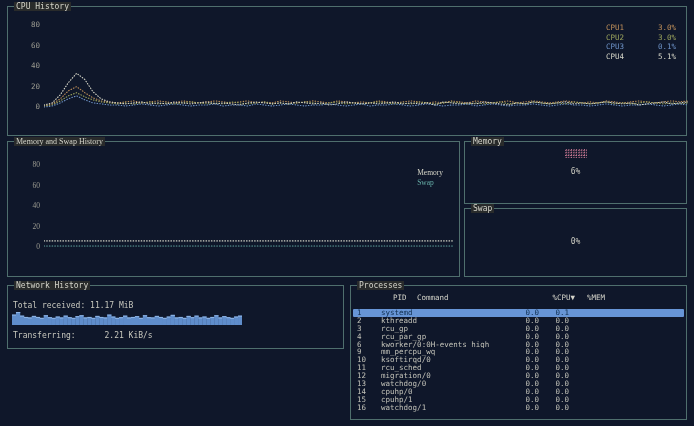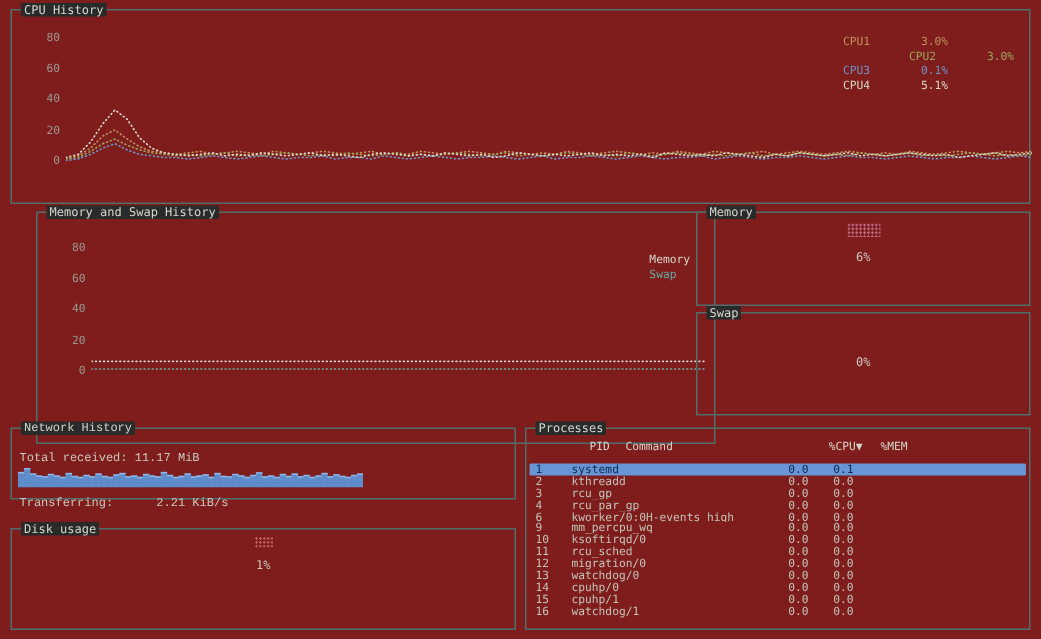--- a/index.html
+++ b/index.html
@@ -1,18 +1,18 @@
 <!DOCTYPE html>
 <html><head>
 <meta charset="utf-8">
 <style>
   html,body{margin:0;padding:0;background:#292b2b;}
   .screen{
     position:relative;width:694px;height:426px;overflow:hidden;
-    background:#7f1d1d;
+    background:#0f172a;
     font-family:"DejaVu Sans Mono",monospace;
     color:#c2c2b8;
     -webkit-font-smoothing:none;
   }
   .panel{position:absolute;border:1px solid #4f6f6d;box-sizing:border-box;}
   .ptitle{
     position:absolute;top:-5px;left:6px;background:#292b2b;padding:0 2px;
     font-size:8px;line-height:9px;color:#d4d4ca;white-space:pre;
   }
   .ytick{position:absolute;font-size:7.5px;line-height:8px;color:#9a9a90;width:16px;text-align:right;}
@@ -53,36 +53,36 @@
         <polyline points="0.0,87.0 8.2,84.9 16.3,79.8 24.5,71.7 32.6,67.6 40.8,73.7 48.9,78.8 57.1,81.9 65.2,82.9 73.4,83.9 81.5,82.9 89.7,81.9 97.8,83.9 106.0,82.9 114.1,81.9 122.3,82.9 130.4,83.9 138.6,81.9 146.7,82.9 154.9,83.9 163.0,82.9 171.2,81.9 179.3,82.9 187.5,83.9 195.6,82.9 203.8,81.9 211.9,83.9 220.1,82.9 228.3,83.9 236.4,81.9 244.6,82.9 252.7,83.9 260.9,82.9 269.0,81.9 277.2,82.9 285.3,83.9 293.5,81.9 301.6,82.9 309.8,83.9 317.9,82.9 326.1,83.9 334.2,81.9 342.4,82.9 350.5,83.9 358.7,82.9 366.8,81.9 375.0,82.9 383.1,83.9 391.3,82.9 399.4,83.9 407.6,81.9 415.7,82.9 423.9,83.9 432.1,81.9 440.2,82.9 448.4,83.9 456.5,82.9 464.7,81.9 472.8,83.9 481.0,82.9 489.1,81.9 497.3,82.9 505.4,83.9 513.6,82.9 521.7,81.9 529.9,82.9 538.0,83.9 546.2,82.9 554.3,83.9 562.5,81.9 570.6,82.9 578.8,83.9 586.9,82.9 595.1,81.9 603.2,82.9 611.4,83.9 619.5,82.9 627.7,81.9 635.8,82.9 644.0,81.9" fill="none" stroke="#c0905a" stroke-width="1.1" stroke-linecap="round" stroke-dasharray="0.6 2.1"></polyline>
         <polyline points="0.0,87.0 8.2,86.0 16.3,81.9 24.5,76.8 32.6,73.7 40.8,77.8 48.9,80.9 57.1,82.9 65.2,83.9 73.4,84.9 81.5,83.9 89.7,84.9 97.8,83.9 106.0,82.9 114.1,84.9 122.3,83.9 130.4,84.9 138.6,83.9 146.7,82.9 154.9,83.9 163.0,84.9 171.2,83.9 179.3,84.9 187.5,82.9 195.6,83.9 203.8,84.9 211.9,83.9 220.1,82.9 228.3,84.9 236.4,83.9 244.6,84.9 252.7,83.9 260.9,82.9 269.0,83.9 277.2,84.9 285.3,83.9 293.5,82.9 301.6,84.9 309.8,83.9 317.9,84.9 326.1,83.9 334.2,82.9 342.4,83.9 350.5,84.9 358.7,83.9 366.8,84.9 375.0,82.9 383.1,83.9 391.3,84.9 399.4,83.9 407.6,82.9 415.7,83.9 423.9,84.9 432.1,83.9 440.2,84.9 448.4,83.9 456.5,82.9 464.7,84.9 472.8,83.9 481.0,84.9 489.1,82.9 497.3,83.9 505.4,84.9 513.6,83.9 521.7,84.9 529.9,82.9 538.0,83.9 546.2,84.9 554.3,83.9 562.5,82.9 570.6,84.9 578.8,83.9 586.9,84.9 595.1,83.9 603.2,82.9 611.4,83.9 619.5,84.9 627.7,83.9 635.8,84.9 644.0,83.9" fill="none" stroke="#9aa35c" stroke-width="1.1" stroke-linecap="round" stroke-dasharray="0.6 2.1"></polyline>
         <polyline points="0.0,88.0 8.2,87.0 16.3,83.9 24.5,79.8 32.6,76.8 40.8,80.9 48.9,83.9 57.1,84.9 65.2,86.0 73.4,86.0 81.5,87.0 89.7,86.0 97.8,84.9 106.0,86.0 114.1,87.0 122.3,86.0 130.4,84.9 138.6,86.0 146.7,87.0 154.9,86.0 163.0,86.0 171.2,84.9 179.3,87.0 187.5,86.0 195.6,86.0 203.8,87.0 211.9,84.9 220.1,86.0 228.3,87.0 236.4,86.0 244.6,84.9 252.7,86.0 260.9,87.0 269.0,86.0 277.2,86.0 285.3,84.9 293.5,86.0 301.6,87.0 309.8,86.0 317.9,84.9 326.1,87.0 334.2,86.0 342.4,86.0 350.5,84.9 358.7,86.0 366.8,87.0 375.0,86.0 383.1,84.9 391.3,86.0 399.4,87.0 407.6,86.0 415.7,86.0 423.9,84.9 432.1,87.0 440.2,86.0 448.4,84.9 456.5,86.0 464.7,87.0 472.8,86.0 481.0,86.0 489.1,84.9 497.3,86.0 505.4,87.0 513.6,86.0 521.7,84.9 529.9,86.0 538.0,86.0 546.2,87.0 554.3,86.0 562.5,84.9 570.6,86.0 578.8,87.0 586.9,86.0 595.1,86.0 603.2,84.9 611.4,86.0 619.5,87.0 627.7,86.0 635.8,84.9 644.0,86.0" fill="none" stroke="#6e93c8" stroke-width="1.1" stroke-linecap="round" stroke-dasharray="0.6 2.1"></polyline>
         <polyline points="0.0,86.0 8.2,83.9 16.3,75.8 24.5,63.5 32.6,54.3 40.8,60.5 48.9,72.7 57.1,79.8 65.2,82.9 73.4,83.9 81.5,84.9 89.7,83.9 97.8,82.9 106.0,84.9 114.1,83.9 122.3,84.9 130.4,82.9 138.6,83.9 146.7,84.9 154.9,83.9 163.0,82.9 171.2,84.9 179.3,83.9 187.5,84.9 195.6,86.0 203.8,83.9 211.9,82.9 220.1,83.9 228.3,84.9 236.4,83.9 244.6,84.9 252.7,82.9 260.9,83.9 269.0,84.9 277.2,83.9 285.3,86.0 293.5,84.9 301.6,82.9 309.8,83.9 317.9,84.9 326.1,83.9 334.2,84.9 342.4,83.9 350.5,82.9 358.7,84.9 366.8,83.9 375.0,84.9 383.1,83.9 391.3,86.0 399.4,82.9 407.6,83.9 415.7,84.9 423.9,83.9 432.1,84.9 440.2,82.9 448.4,83.9 456.5,84.9 464.7,86.0 472.8,83.9 481.0,84.9 489.1,82.9 497.3,83.9 505.4,84.9 513.6,83.9 521.7,82.9 529.9,84.9 538.0,83.9 546.2,84.9 554.3,83.9 562.5,82.9 570.6,83.9 578.8,84.9 586.9,83.9 595.1,86.0 603.2,84.9 611.4,83.9 619.5,82.9 627.7,84.9 635.8,83.9 644.0,82.9" fill="none" stroke="#d6d6c8" stroke-width="1.1" stroke-linecap="round" stroke-dasharray="0.6 2.1"></polyline>
       </svg>
     <div class="legend" id="cpu-legend" style="right:10px;top:16px;">
         <div class="legend-row" style="color: rgb(192, 144, 90);">
           <span>CPU1</span>
           <span class="val">3.0%</span>
         </div>
-        <div class="legend-row" style="color: rgb(154, 163, 92); margin-left: 44px;">
+        <div class="legend-row" style="color: rgb(154, 163, 92);">
           <span>CPU2</span>
           <span class="val">3.0%</span>
         </div>
         <div class="legend-row" style="color: rgb(110, 147, 200);">
           <span>CPU3</span>
           <span class="val">0.1%</span>
         </div>
         <div class="legend-row" style="color: rgb(214, 214, 200);">
           <span>CPU4</span>
           <span class="val">5.1%</span>
         </div>
       </div>
   </section>
 
-  <section class="panel" style="left:24px;top:141px;width:453px;height:155px;">
+  <section class="panel" style="left:7px;top:141px;width:453px;height:136px;font-family:Liberation Serif, serif;">
     <span class="ptitle">Memory and Swap History</span>
     <div id="memswap-ticks">
         <span class="ytick" style="left: 16px; top: 19.4px;">80</span>
         <span class="ytick" style="left: 16px; top: 39.8px;">60</span>
         <span class="ytick" style="left: 16px; top: 60.2px;">40</span>
         <span class="ytick" style="left: 16px; top: 80.6px;">20</span>
         <span class="ytick" style="left: 16px; top: 101px;">0</span>
       </div>
     <svg id="memswap-chart" class="chart-svg" style="left:36px;top:14px;" width="410" height="96">
         <polyline points="0.0,84.9 5.2,84.9 10.4,84.9 15.6,84.9 20.8,84.9 25.9,84.9 31.1,84.9 36.3,84.9 41.5,84.9 46.7,84.9 51.9,84.9 57.1,84.9 62.3,84.9 67.5,84.9 72.7,84.9 77.8,84.9 83.0,84.9 88.2,84.9 93.4,84.9 98.6,84.9 103.8,84.9 109.0,84.9 114.2,84.9 119.4,84.9 124.6,84.9 129.7,84.9 134.9,84.9 140.1,84.9 145.3,84.9 150.5,84.9 155.7,84.9 160.9,84.9 166.1,84.9 171.3,84.9 176.5,84.9 181.6,84.9 186.8,84.9 192.0,84.9 197.2,84.9 202.4,84.9 207.6,84.9 212.8,84.9 218.0,84.9 223.2,84.9 228.4,84.9 233.5,84.9 238.7,84.9 243.9,84.9 249.1,84.9 254.3,84.9 259.5,84.9 264.7,84.9 269.9,84.9 275.1,84.9 280.3,84.9 285.4,84.9 290.6,84.9 295.8,84.9 301.0,84.9 306.2,84.9 311.4,84.9 316.6,84.9 321.8,84.9 327.0,84.9 332.2,84.9 337.3,84.9 342.5,84.9 347.7,84.9 352.9,84.9 358.1,84.9 363.3,84.9 368.5,84.9 373.7,84.9 378.9,84.9 384.1,84.9 389.2,84.9 394.4,84.9 399.6,84.9 404.8,84.9 410.0,84.9" fill="none" stroke="#d6d6c8" stroke-width="1.1" stroke-linecap="round" stroke-dasharray="0.6 2.1"></polyline>
@@ -98,21 +98,21 @@
     <span class="ptitle">Memory</span>
     <div class="gauge-dots" id="memory-dots" style="top: 7px; width: 22px; height: 9px; background-image: radial-gradient(circle at 1px 1px, rgb(194, 115, 142) 0.7px, transparent 0.8px);"></div>
     <div class="gauge-val" style="top:25px;">6%</div>
   </section>
 
   <section class="panel" style="left:464px;top:208px;width:223px;height:69px;">
     <span class="ptitle">Swap</span>
     <div class="gauge-val" style="top:28px;">0%</div>
   </section>
 
-  <section class="panel" style="left:7px;top:285px;width:337px;height:48px;font-family:Liberation Mono, monospace;">
+  <section class="panel" style="left:7px;top:285px;width:337px;height:64px;">
     <span class="ptitle">Network History</span>
     <div class="netline" style="top:15px;">Total received: 11.17 MiB</div>
     <svg id="net-spark" class="chart-svg" style="left:4px;top:25px;" width="230" height="14">
         <rect x="0.00" y="3.60" width="4.27" height="10.40" fill="#5f8dcb"></rect>
         <rect x="0.00" y="3.60" width="4.27" height="1" fill="#8fb5e5"></rect>
         <rect x="3.97" y="1.00" width="4.27" height="13.00" fill="#5f8dcb"></rect>
         <rect x="3.97" y="1.00" width="4.27" height="1" fill="#8fb5e5"></rect>
         <rect x="7.93" y="4.64" width="4.27" height="9.36" fill="#5f8dcb"></rect>
         <rect x="7.93" y="4.64" width="4.27" height="1" fill="#8fb5e5"></rect>
         <rect x="11.90" y="5.94" width="4.27" height="8.06" fill="#5f8dcb"></rect>
@@ -222,25 +222,20 @@
         <rect x="218.10" y="6.85" width="4.27" height="7.15" fill="#5f8dcb"></rect>
         <rect x="218.10" y="6.85" width="4.27" height="1" fill="#8fb5e5"></rect>
         <rect x="222.07" y="5.55" width="4.27" height="8.45" fill="#5f8dcb"></rect>
         <rect x="222.07" y="5.55" width="4.27" height="1" fill="#8fb5e5"></rect>
         <rect x="226.03" y="4.64" width="4.27" height="9.36" fill="#5f8dcb"></rect>
         <rect x="226.03" y="4.64" width="4.27" height="1" fill="#8fb5e5"></rect>
       </svg>
     <div class="netline" style="top:45px;">Transferring:      2.21 KiB/s</div>
   </section>
 
-  <section class="panel" style="left:7px;top:352px;width:337px;height:68px;">
-    <span class="ptitle">Disk usage</span>
-    <div class="gauge-dots" id="disk-dots" style="top: 5px; width: 12px; height: 7px; background-image: radial-gradient(circle at 1px 1px, rgb(194, 95, 95) 0.7px, transparent 0.8px);"></div>
-    <div class="gauge-val" style="top:19px;">1%</div>
-  </section>
 
   <section class="panel" style="left:350px;top:285px;width:337px;height:135px;">
     <span class="ptitle">Processes</span>
     <div class="proc-header">
       <span>PID</span>
       <span>Command</span>
       <span class="num">%CPU▼</span>
       <span class="num">%MEM</span>
     </div>
     <div class="proc-rows" id="proc-rows">

